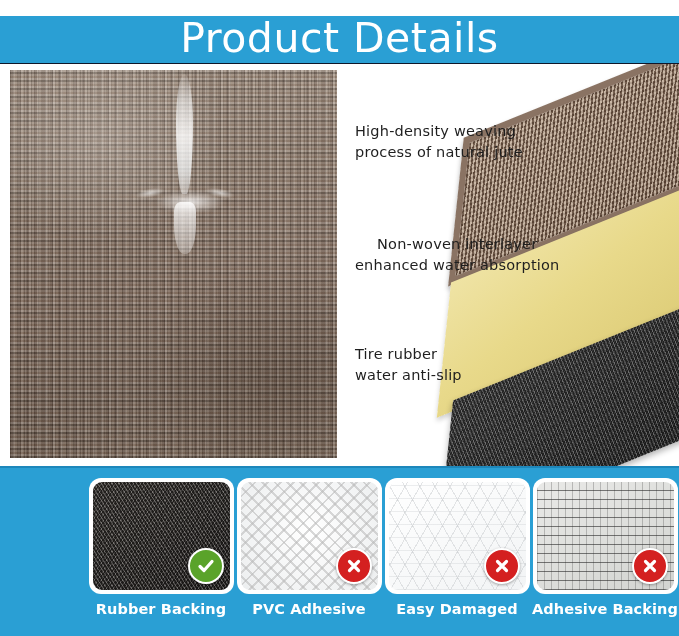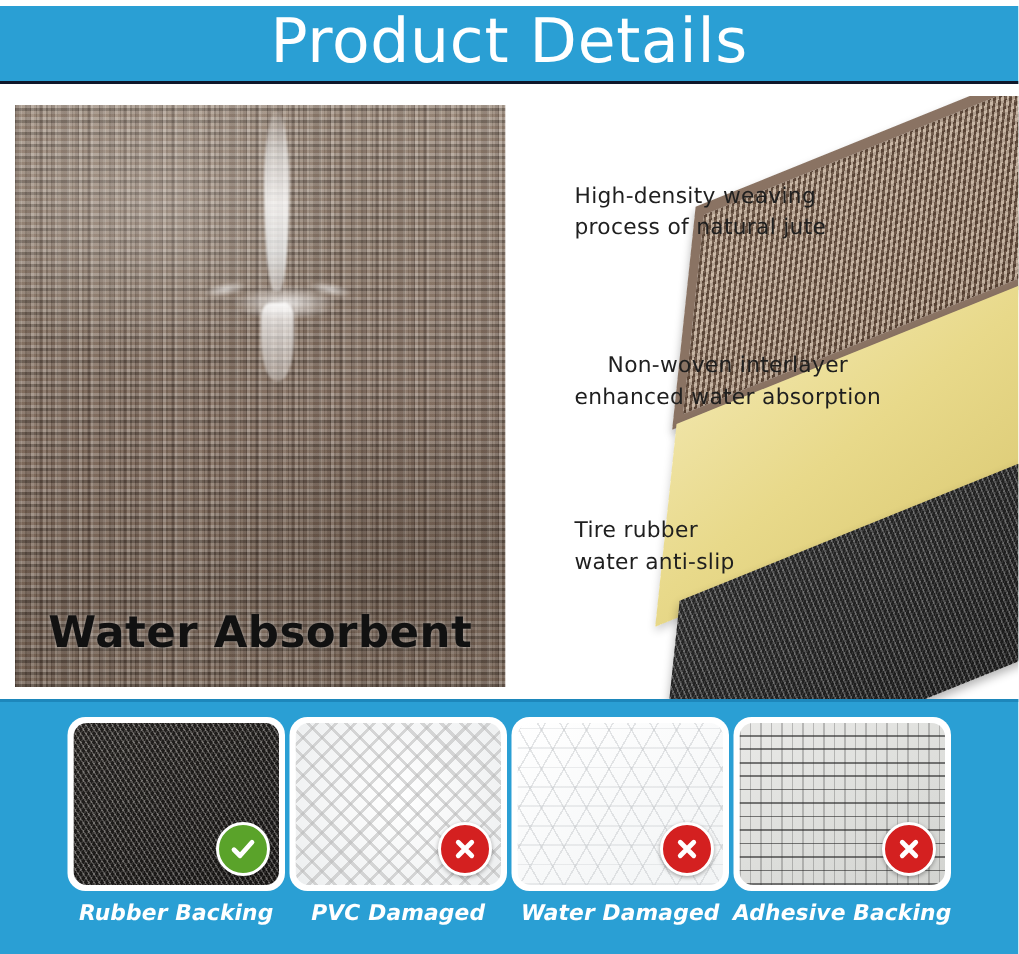--- a/index.html
+++ b/index.html
@@ -12,25 +12,25 @@
     height: 636px;
     position: relative;
     overflow: hidden;
     font-family: "Liberation Sans", sans-serif;
     background: #ffffff;
   }
 
   
   #header-banner {
     position: absolute;
-    left: 0; top: 4px;
+    left: 0; top: 16px;
     width: 679px;
     height: 52px;
     background: #2a9fd4;
-    border-bottom: 2px solid #0f172a;
+    border-bottom: 5px solid #0f172a;
     box-sizing: border-box;
     display: flex;
     align-items: center;
     justify-content: center;
   }
   #header-title {
     color: #ffffff;
     font-size: 41px;
     font-weight: 400;
     letter-spacing: 0.5px;
@@ -204,44 +204,42 @@
 
   .callout {
     position: absolute;
     color: #1f1f1f;
     font-size: 14.5px;
     line-height: 1.45;
     font-family: "DejaVu Sans", sans-serif;
     letter-spacing: 0.2px;
     white-space: pre-line;
     z-index: 5;
-    margin-left: 28px;
   }
   #callout-weaving   { left: 355px; top: 57px;  }
   #callout-nonwoven  { left: 355px; top: 170px; text-align: center; }
   #callout-rubber    { left: 355px; top: 280px; }
 
   
   #comparison-band {
     position: absolute;
     left: 0; top: 466px;
     width: 679px;
     height: 170px;
     background: #2a9fd4;
     border-top: 2px solid #1d87bb;
     box-sizing: border-box;
   }
   #compare-row {
     position: absolute;
     left: 0; top: 10px;
     width: 679px;
     display: flex;
-    justify-content: center;
+    justify-content: flex-end;
     align-items: flex-start;
-    font-style: italic;
   }
   .compare-card {
     width: 148px;
     display: flex;
     flex-direction: column;
     align-items: center;
   }
   .swatch-frame {
     width: 145px;
     height: 116px;
@@ -348,21 +346,20 @@
   <div id="jute-photo">
     <div id="jute-weave-overlay"></div>
     <div id="jute-tone-overlay"></div>
     <div id="water-splash">
       <div class="jet"></div>
       <div class="spray-l"></div>
       <div class="spray-r"></div>
       <div class="crown"></div>
       <div class="drip"></div>
     </div>
-    <div id="water-absorbent-label">Water Absorbent</div>
   </div>
 
   <div id="layers-diagram">
     <div class="layer-sheet" id="layer-jute"></div>
     <div class="layer-sheet" id="layer-nonwoven"></div>
     <div class="layer-sheet" id="layer-rubber"></div>
   </div>
 
   <div class="callout" id="callout-weaving">High-density weaving
 process of natural jute</div>
@@ -391,34 +388,34 @@
     <div class="compare-card">
       <div class="swatch-frame">
         <div class="swatch pvc">
           <div class="badge bad">
             <svg width="20" height="20" viewBox="0 0 20 20" aria-hidden="true">
               <path d="M5.5 5.5 L14.5 14.5 M14.5 5.5 L5.5 14.5" fill="none" stroke="#ffffff" stroke-width="3.2" stroke-linecap="round"></path>
             </svg>
           </div>
         </div>
       </div>
-      <div class="compare-label">PVC Damaged</div>
+      <div class="compare-label">PVC Adhesive</div>
     </div>
 
     <div class="compare-card">
       <div class="swatch-frame">
         <div class="swatch embossed">
           <div class="badge bad">
             <svg width="20" height="20" viewBox="0 0 20 20" aria-hidden="true">
               <path d="M5.5 5.5 L14.5 14.5 M14.5 5.5 L5.5 14.5" fill="none" stroke="#ffffff" stroke-width="3.2" stroke-linecap="round"></path>
             </svg>
           </div>
         </div>
       </div>
-      <div class="compare-label">Water Damaged</div>
+      <div class="compare-label">Easy Damaged</div>
     </div>
 
     <div class="compare-card">
       <div class="swatch-frame">
         <div class="swatch adhesive">
           <div class="badge bad">
             <svg width="20" height="20" viewBox="0 0 20 20" aria-hidden="true">
               <path d="M5.5 5.5 L14.5 14.5 M14.5 5.5 L5.5 14.5" fill="none" stroke="#ffffff" stroke-width="3.2" stroke-linecap="round"></path>
             </svg>
           </div>

